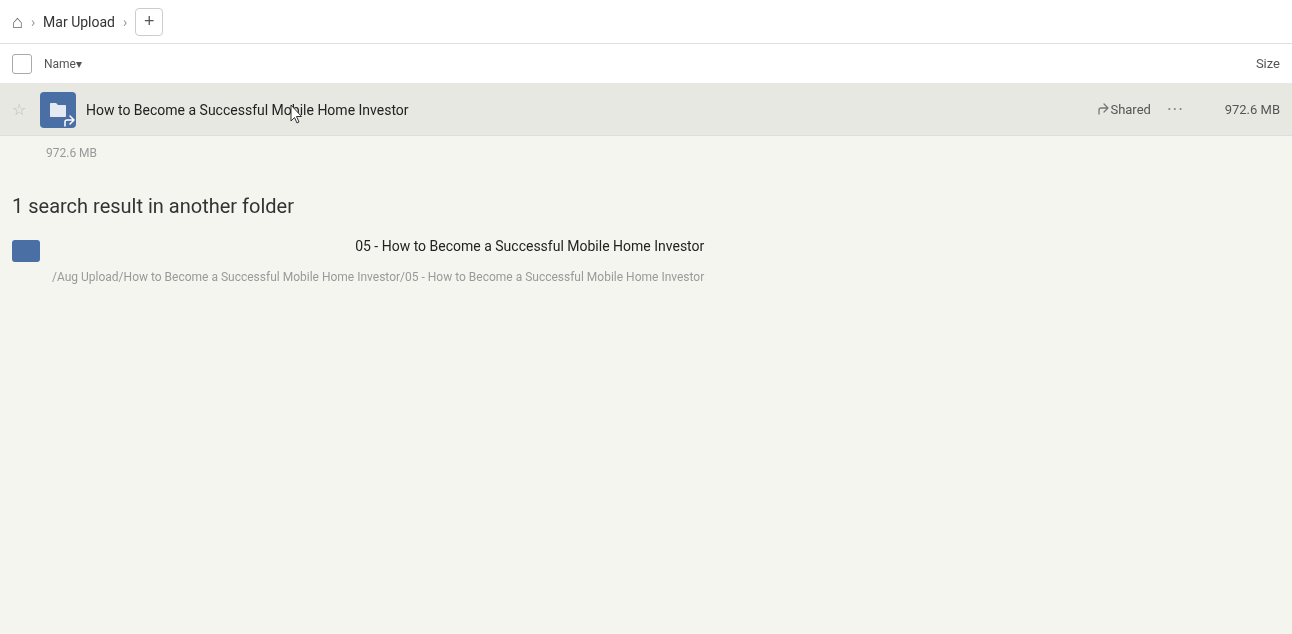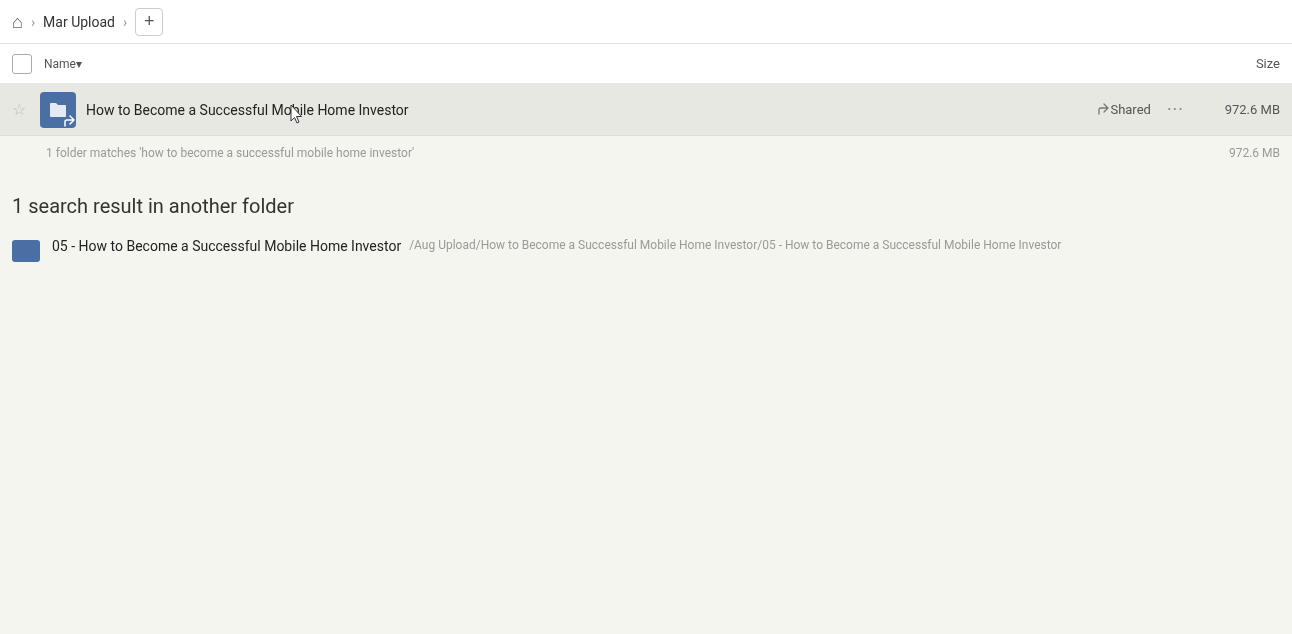--- a/index.html
+++ b/index.html
@@ -177,22 +177,22 @@
     .folder-icon {
       width: 28px;
       height: 22px;
       background: #4a6fa5;
       border-radius: 3px;
       flex-shrink: 0;
       margin-top: 2px;
     }
     .folder-result-info {
       display: flex;
-      flex-direction: row;
-      gap: 8px;
+      flex-direction: column;
+      gap: 16px;
       text-align: right;
     }
     .folder-result-name {
       color: #222;
       font-size: 14px;
     }
     .folder-result-path {
       color: #999;
       font-size: 12px;
     }
@@ -245,21 +245,20 @@
 
   <span class="file-row-more">···</span>
   <span class="file-row-size">972.6 MB</span>
 
   <svg class="cursor-pointer" viewBox="0 0 16 22" fill="none" xmlns="http://www.w3.org/2000/svg">
     <path d="M1 1L1 17L4.5 13.5L7 19L9 18L6.5 12.5H11.5L1 1Z" fill="white" stroke="#333" stroke-width="1"></path>
   </svg>
 </div>
 
 <div class="match-count">
-  <span>1 folder matches 'how to become a successful mobile home investor'</span>
   <span class="match-count-size">972.6 MB</span>
 </div>
 
 <div class="other-folder-section">
   <div class="other-folder-heading">1 search result in another folder</div>
 
   <div class="folder-result-row">
     <div class="folder-icon"></div>
     <div class="folder-result-info">
       <span class="folder-result-name">05 - How to Become a Successful Mobile Home Investor</span>

